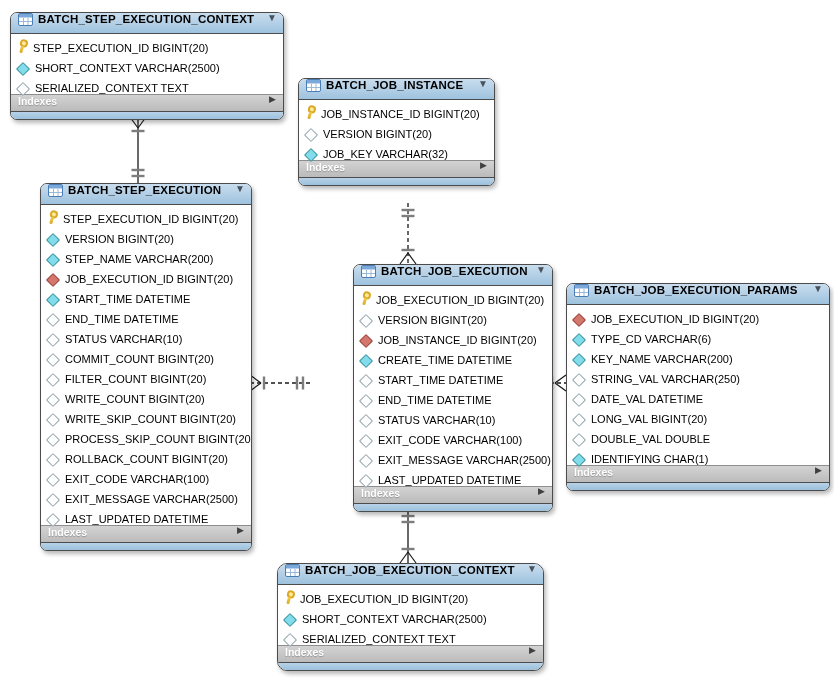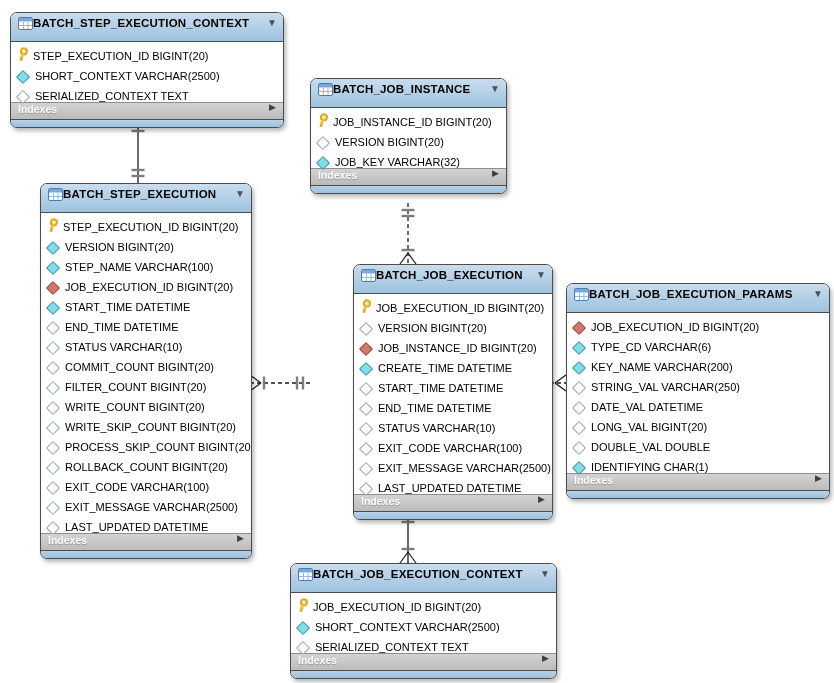--- a/index.html
+++ b/index.html
@@ -3,22 +3,22 @@
 <meta charset="utf-8">
 <style>
   html,body { margin:0; padding:0; background:#ffffff; }
   .diagram { position:relative; width:834px; height:683px; overflow:hidden;
              font-family:"Liberation Sans", sans-serif; background:#ffffff; }
   svg.connectors { position:absolute; left:0; top:0; }
 
   .table { position:absolute; border:1px solid #4c4c4c; border-radius:7px;
            background:#fff; overflow:hidden;
            box-shadow:2px 3px 4px rgba(0,0,0,0.28); }
-  .t-header { height:20px; display:flex; align-items:center; 
-              padding:0 6px 8px 7px; border-bottom:1px solid #4c4c4c;
+  .t-header { height:20px; display:flex; gap:5px;
+              padding:0 6px 0 7px; border-bottom:1px solid #4c4c4c;
               background:linear-gradient(#c9ddee,#9ec2de); }
   .t-icon { display:flex; flex:0 0 auto; }
   .t-title { font-weight:bold; font-size:11.5px; color:#000; white-space:nowrap; letter-spacing:0.2px; }
   .t-collapse { margin-left:auto; font-size:10px; color:#47525c; line-height:1; }
 
   .t-rows { background:#fff; }
   .t-row { height:20px; display:flex; align-items:flex-end; padding-left:6px; }
   .c-icon { flex:0 0 auto; margin-right:7px; }
   .c-icon.diamond { width:8px; height:8px; transform:rotate(45deg); border-radius:1px; margin-left:1px; }
   .c-icon.filled  { background:#82dcea; border:1px solid #34919f; }
@@ -112,21 +112,21 @@
     <span class="c-icon diamond open"></span>
     <span class="c-label">SERIALIZED_CONTEXT TEXT</span>
   </div>
       </div>
     <div class="t-indexes">
       <span class="idx-label">Indexes</span>
       <span class="idx-arrow">▶</span>
     </div>
     <div class="t-footstrip"></div>
   </div>
-    <div class="table" style="left: 310px; top: 78px; width: 195px;">
+    <div class="table" style="left: 298px; top: 78px; width: 195px;">
     <div class="t-header">
       <span class="t-icon">
         <svg width="15" height="13" viewBox="0 0 15 13">
           <rect x="0.5" y="0.5" width="14" height="12" rx="1.5" fill="#ffffff" stroke="#4a7db5"></rect>
           <rect x="1" y="1" width="13" height="3.5" fill="#7aa8d8"></rect>
           <line x1="5.5" y1="5" x2="5.5" y2="12" stroke="#9ab8d8"></line>
           <line x1="10" y1="5" x2="10" y2="12" stroke="#9ab8d8"></line>
           <line x1="1" y1="8.5" x2="14" y2="8.5" stroke="#9ab8d8"></line>
         </svg>
       </span>
@@ -171,21 +171,21 @@
         <div class="t-row">
     <span class="c-icon key"></span>
     <span class="c-label">STEP_EXECUTION_ID BIGINT(20)</span>
   </div>
         <div class="t-row">
     <span class="c-icon diamond filled"></span>
     <span class="c-label">VERSION BIGINT(20)</span>
   </div>
         <div class="t-row">
     <span class="c-icon diamond filled"></span>
-    <span class="c-label">STEP_NAME VARCHAR(100)</span>
+    <span class="c-label">STEP_NAME VARCHAR(200)</span>
   </div>
         <div class="t-row">
     <span class="c-icon diamond fk"></span>
     <span class="c-label">JOB_EXECUTION_ID BIGINT(20)</span>
   </div>
         <div class="t-row">
     <span class="c-icon diamond filled"></span>
     <span class="c-label">START_TIME DATETIME</span>
   </div>
         <div class="t-row">
@@ -348,21 +348,21 @@
     <span class="c-icon diamond filled"></span>
     <span class="c-label">IDENTIFYING CHAR(1)</span>
   </div>
       </div>
     <div class="t-indexes">
       <span class="idx-label">Indexes</span>
       <span class="idx-arrow">▶</span>
     </div>
     <div class="t-footstrip"></div>
   </div>
-    <div class="table" style="left: 290px; top: 563px; width: 265px;">
+    <div class="table" style="left: 277px; top: 563px; width: 265px; border-radius: 10px;">
     <div class="t-header">
       <span class="t-icon">
         <svg width="15" height="13" viewBox="0 0 15 13">
           <rect x="0.5" y="0.5" width="14" height="12" rx="1.5" fill="#ffffff" stroke="#4a7db5"></rect>
           <rect x="1" y="1" width="13" height="3.5" fill="#7aa8d8"></rect>
           <line x1="5.5" y1="5" x2="5.5" y2="12" stroke="#9ab8d8"></line>
           <line x1="10" y1="5" x2="10" y2="12" stroke="#9ab8d8"></line>
           <line x1="1" y1="8.5" x2="14" y2="8.5" stroke="#9ab8d8"></line>
         </svg>
       </span>

